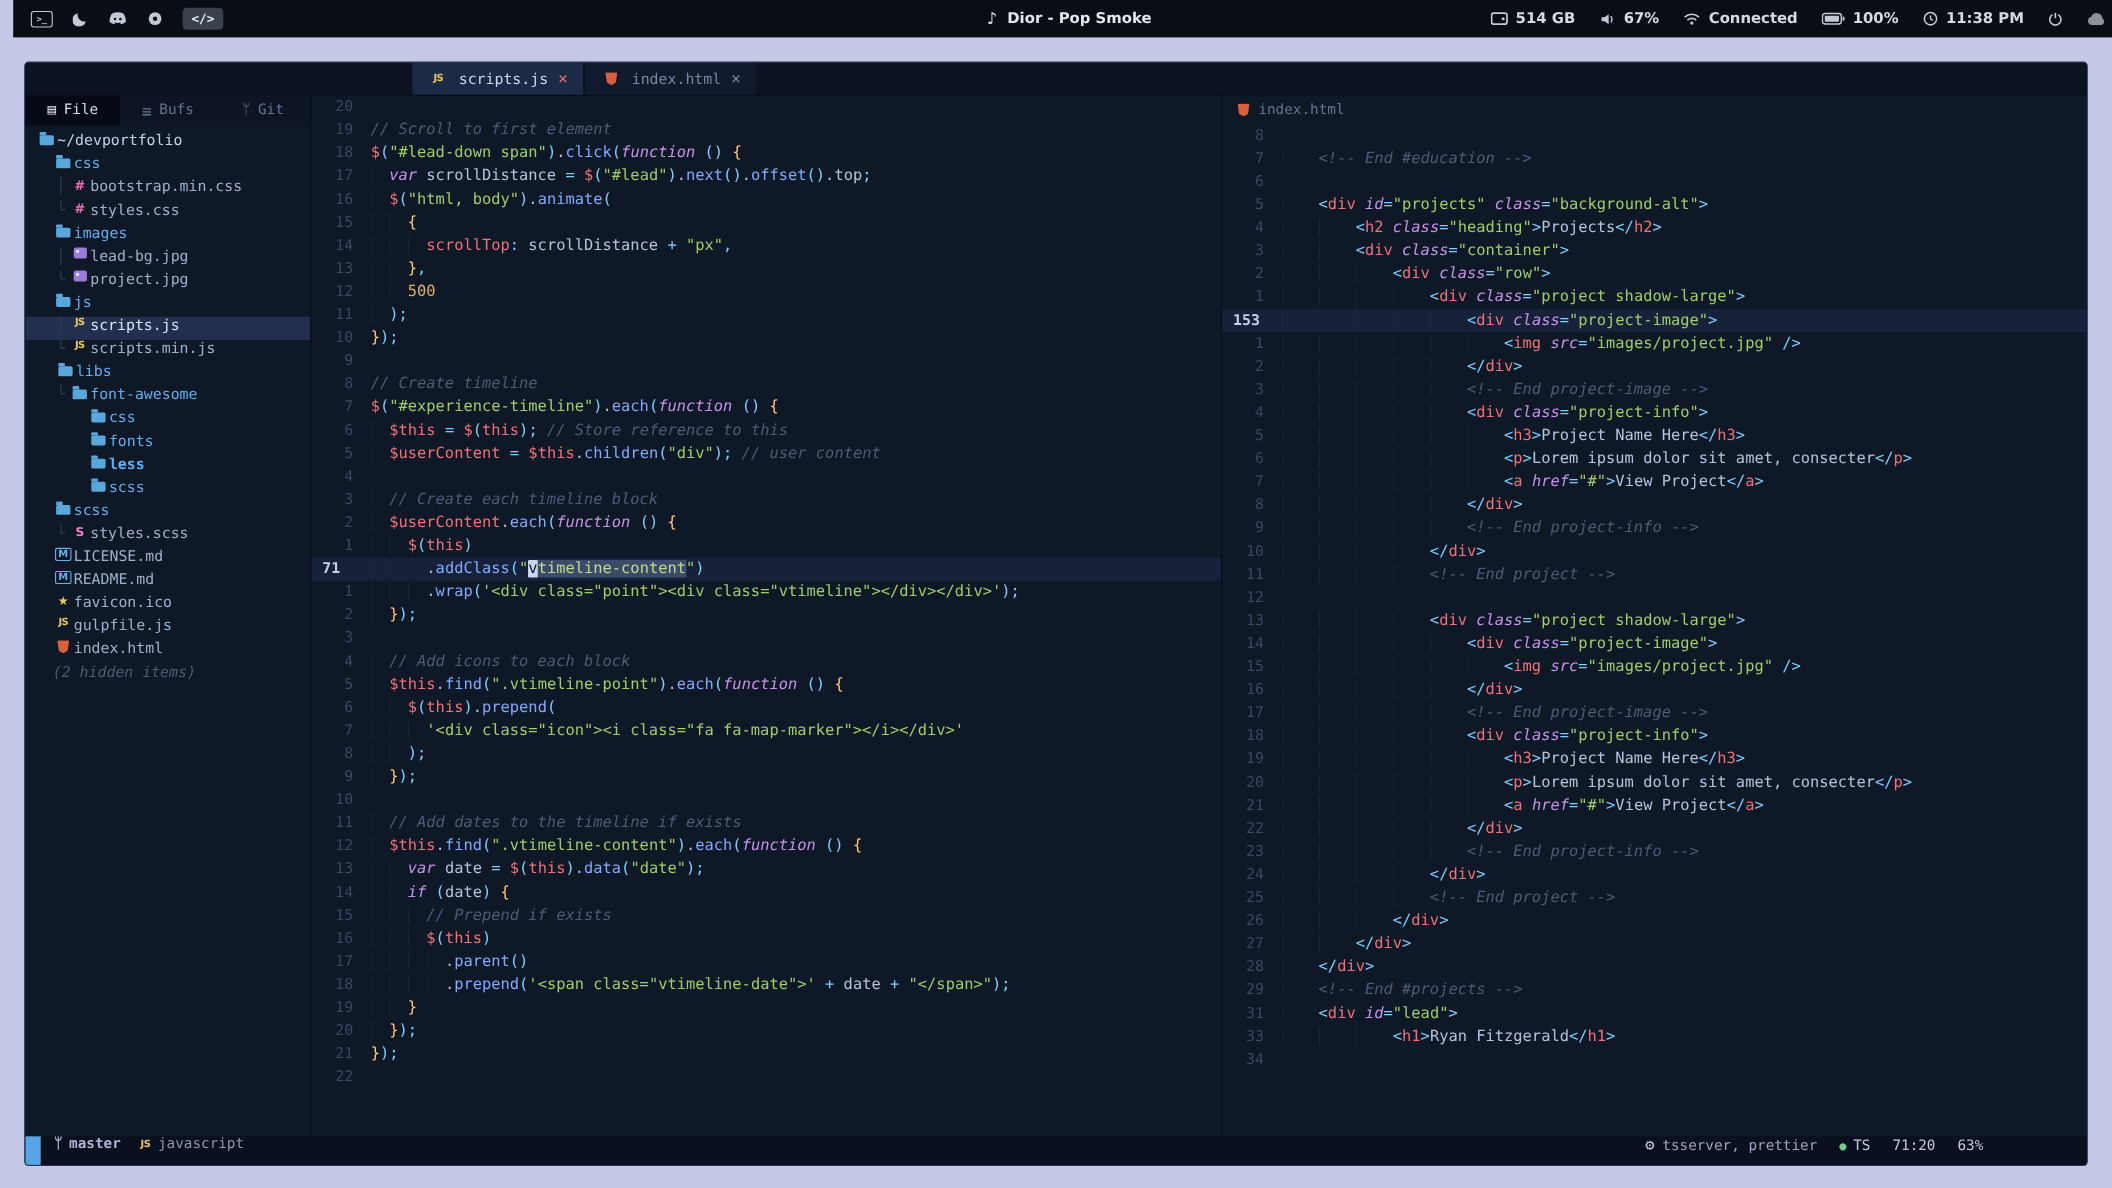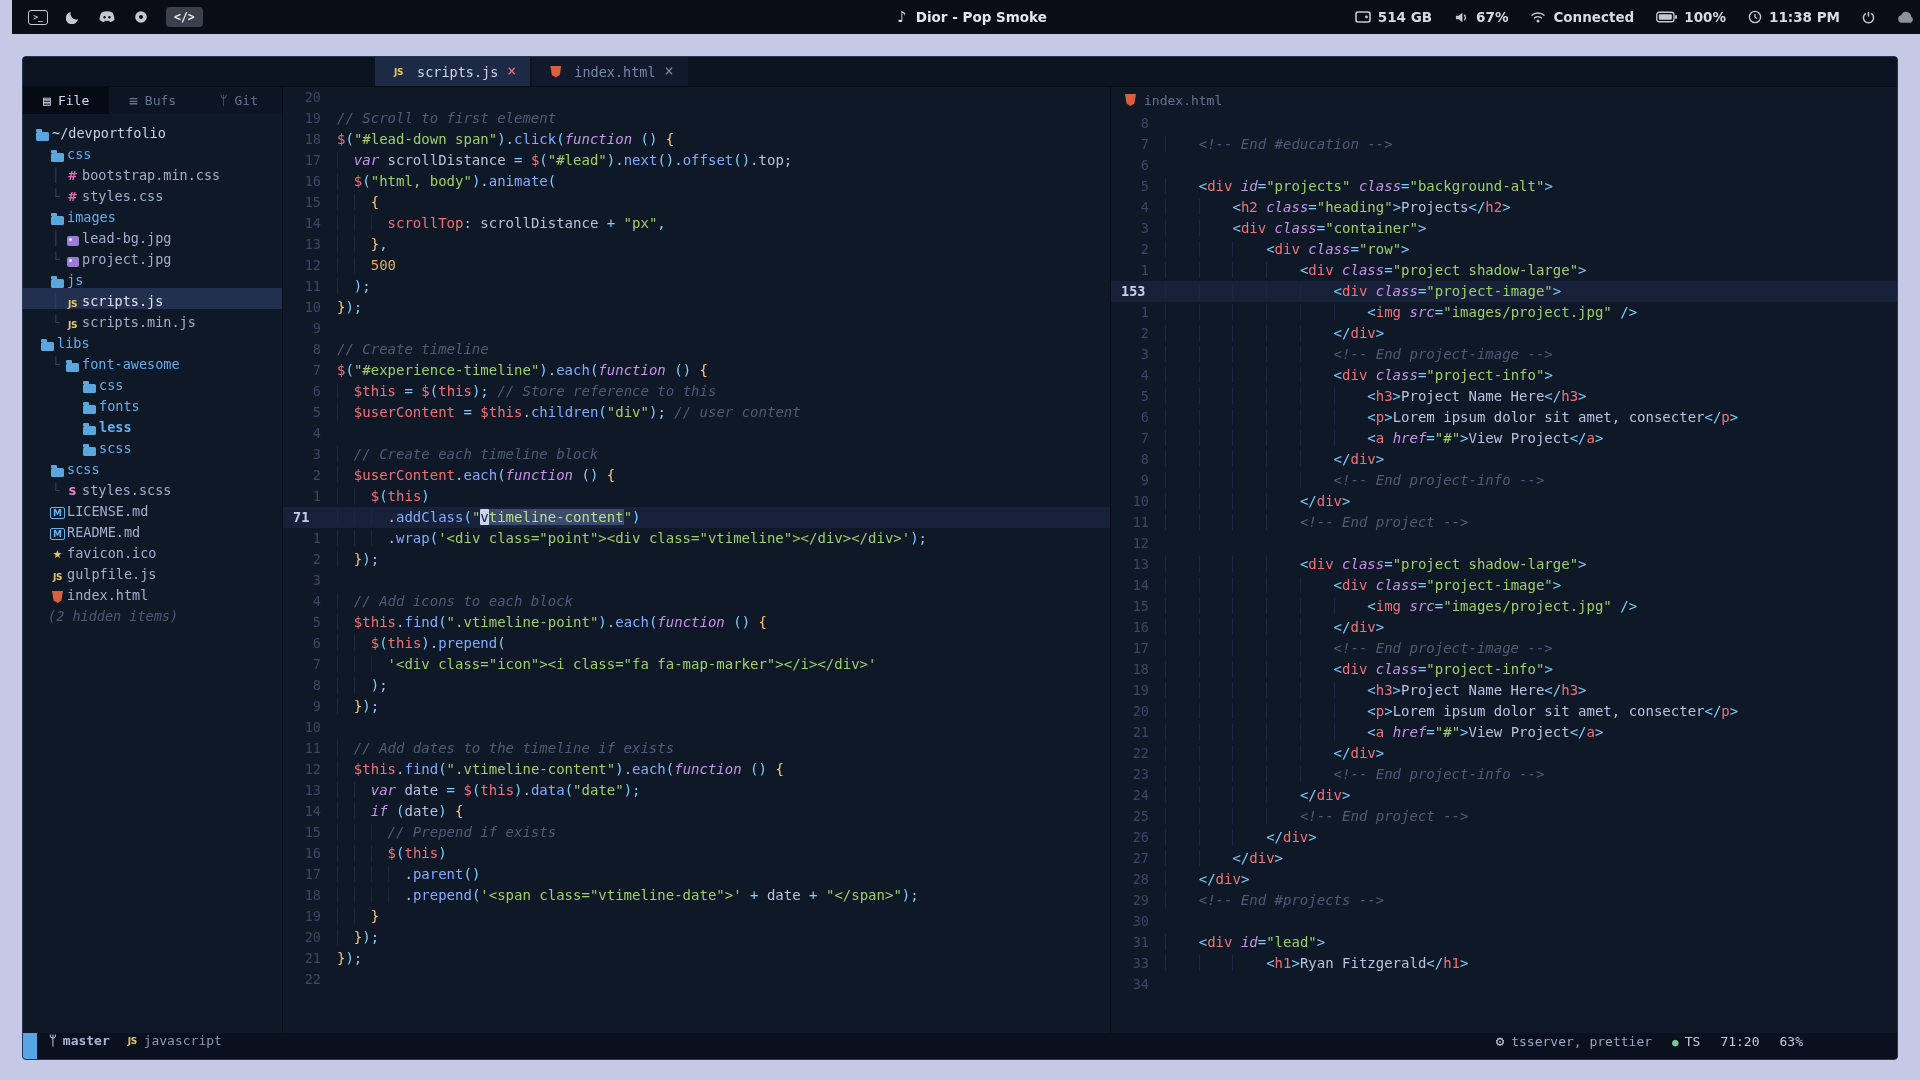--- a/index.html
+++ b/index.html
@@ -37,21 +37,21 @@
 
   
   .sidebar{width:260px;flex:none;display:flex;flex-direction:column;border-right:1px solid #070d18;background:#0f1826}
   .side-tabs{height:27px;flex:none;background:#0d1524;display:flex}
   .schip{flex:1;display:flex;align-items:center;justify-content:center;gap:7px;font-size:13px;color:#66758f}
   .schip.active{background:#050a14;color:#d2dbee}
   .g-file::before{content:"▤"}
   .g-bufs::before{content:"≡";font-size:15px}
   .g-git::before{content:"ᛘ";font-size:13px}
   .tree{flex:1;padding-top:6px;font-size:13.5px;overflow:hidden}
-  .tree-row{height:21px;display:flex;align-items:flex-end;color:#9fb0cc;white-space:nowrap}
+  .tree-row{height:21px;display:flex;align-items:flex-start;color:#9fb0cc;white-space:nowrap}
   .tree-row.sel{background:#232f4e;color:#dbe3f5}
   .tree-row.note{color:#4d5a74;font-style:italic}
   .conn{width:15px;flex:none;text-align:center;color:#2f3d58}
   .ticon{width:19px;flex:none;display:flex;align-items:center;justify-content:center}
   .tname.fold{color:#61afef}
   .tname.rootname{color:#c6d1ea}
 
   
   .i-folder{width:13px;height:9px;background:#5aa7dd;border-radius:1.5px;position:relative;margin-top:3px;display:inline-block}
   .i-folder::before{content:"";position:absolute;top:-3px;left:0;width:6px;height:3px;background:#5aa7dd;border-radius:1px 1px 0 0}
@@ -289,21 +289,21 @@
               </span>
               <span class="tname">scripts.js</span>
             </div>
             <div class="tree-row" style="padding-left: 25px;">
               <span class="conn">└</span>
               <span class="ticon">
                 <span class="ficon i-js"></span>
               </span>
               <span class="tname">scripts.min.js</span>
             </div>
-            <div class="tree-row" style="padding-left: 15px;">
+            <div class="tree-row" style="padding-left: 27px;">
               <span class="ticon">
                 <span class="i-folder"></span>
               </span>
               <span class="tname fold">libs</span>
             </div>
             <div class="tree-row" style="padding-left: 25px;">
               <span class="conn">└</span>
               <span class="ticon">
                 <span class="i-folder"></span>
               </span>
@@ -709,24 +709,20 @@
               <span class="ln">27</span>
               <span class="lt"><span class="ig">    </span><span class="ig">    </span><span class="s-c">&lt;/</span><span class="s-t">div</span><span class="s-c">&gt;</span></span>
             </div>
             <div class="cl">
               <span class="ln">28</span>
               <span class="lt"><span class="ig">    </span><span class="s-c">&lt;/</span><span class="s-t">div</span><span class="s-c">&gt;</span></span>
             </div>
             <div class="cl">
               <span class="ln">29</span>
               <span class="lt"><span class="ig">    </span><span class="s-m">&lt;!-- End #projects --&gt;</span></span>
-            </div>
-            <div class="cl">
-              <span class="ln">30</span>
-              <span class="lt"></span>
             </div>
             <div class="cl">
               <span class="ln">31</span>
               <span class="lt"><span class="ig">    </span><span class="s-c">&lt;</span><span class="s-t">div</span><span class="s-w"> </span><span class="s-a">id</span><span class="s-c">=</span><span class="s-g">"lead"</span><span class="s-c">&gt;</span></span>
             </div>
             <div class="cl">
               <span class="ln">33</span>
               <span class="lt"><span class="ig">    </span><span class="ig">    </span><span class="ig">    </span><span class="s-c">&lt;</span><span class="s-t">h1</span><span class="s-c">&gt;</span><span class="s-w">Ryan Fitzgerald</span><span class="s-c">&lt;/</span><span class="s-t">h1</span><span class="s-c">&gt;</span></span>
             </div>
             <div class="cl">

